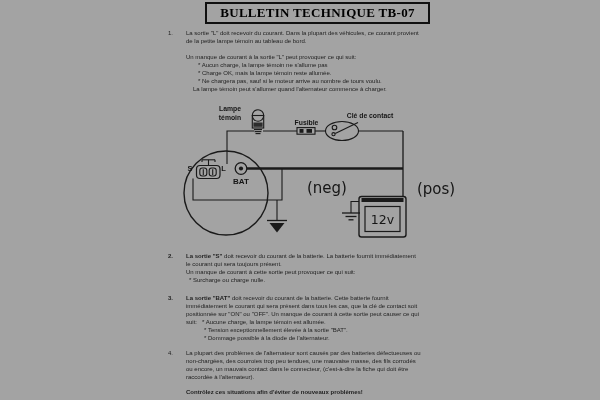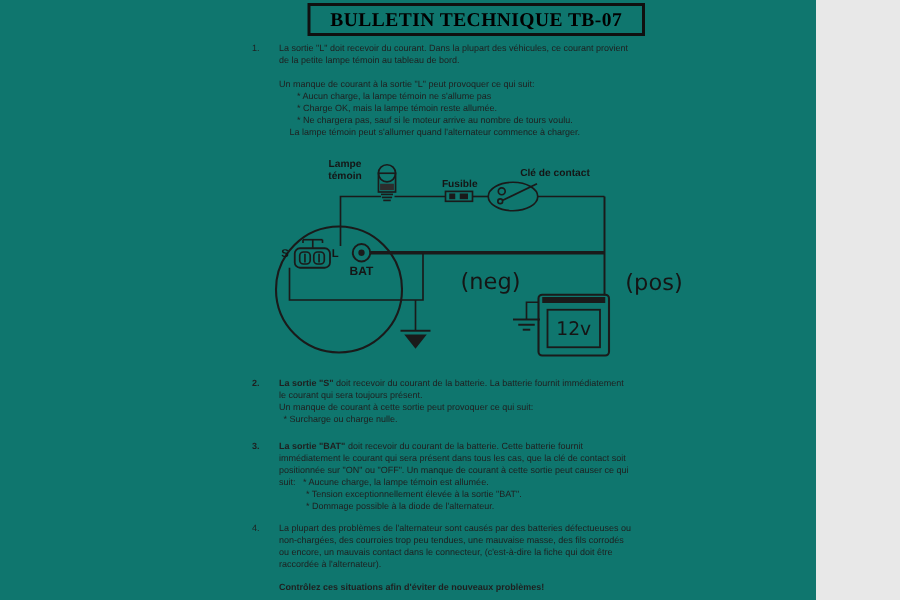--- a/index.html
+++ b/index.html
@@ -1,16 +1,16 @@
 <!DOCTYPE html>
 <html><head>
 <meta charset="utf-8">
 <style>
   html,body{margin:0;padding:0;background:#e8e8e8;}
-  .page{position:relative;width:544px;height:400px;background:#0f766e;overflow:hidden;
+  .page{position:relative;width:600px;height:400px;background:#a3a3a3;overflow:hidden;
         font-family:"Liberation Sans", sans-serif;color:#1f1f1f;}
   .title-box{position:absolute;left:205px;top:2px;width:221px;height:18px;
         border:2px solid #101010;display:flex;align-items:center;justify-content:center;}
   .title-box span{font-family:"Liberation Serif", serif;font-weight:bold;font-size:13px;
         letter-spacing:.3px;color:#000;white-space:nowrap;}
   .item{position:absolute;left:168px;width:290px;font-size:6px;line-height:8px;}
   .item .num{position:absolute;left:0;top:0;width:16px;}
   .item .body{margin-left:18px;}
   .ln{white-space:nowrap;}
   .b{font-weight:bold;}

